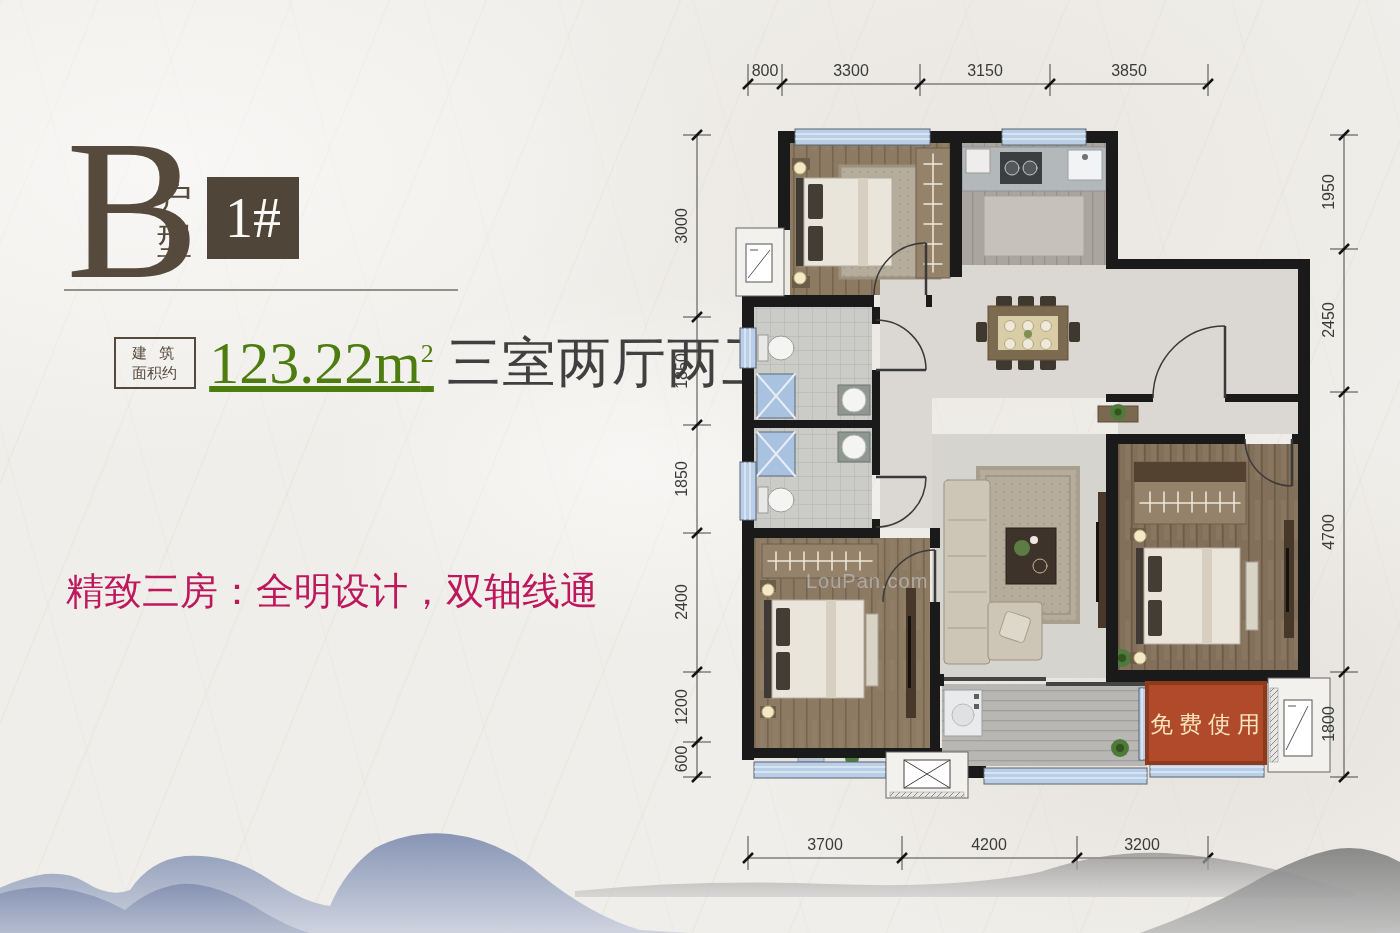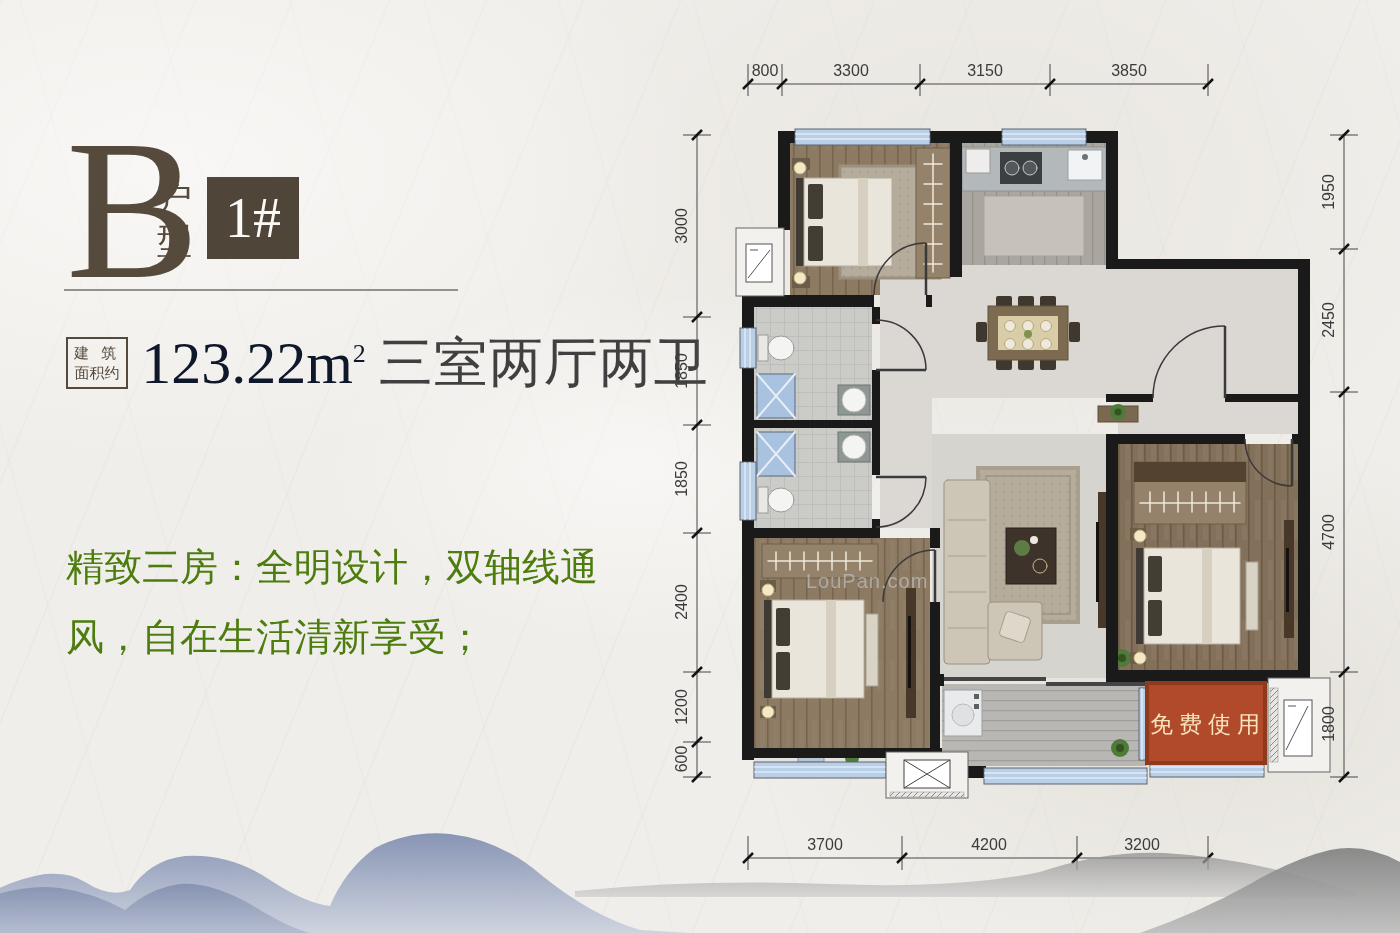--- a/index.html
+++ b/index.html
@@ -18,27 +18,27 @@
   .abs{position:absolute;}
   
   .b-letter{left:66px;top:128px;font:400 200px/0.82 "Liberation Serif",serif;color:#564a3c;}
   .unit-type{left:157px;top:176px;width:38px;font:400 35px/44px "Liberation Serif",serif;
              color:#564a3c;word-break:break-all;}
   .badge{left:207px;top:177px;width:92px;height:82px;background:#4f4538;
          display:flex;align-items:center;justify-content:center;
          font:400 56px/1 "Liberation Serif",serif;color:#fbfaf6;}
   .divider{left:64px;top:289px;width:394px;height:2px;background:#94908a;}
   .area-row{left:66px;top:333px;display:flex;align-items:center;gap:13px;white-space:nowrap;}
-  .area-box{border:2px solid #55493c;color:#55493c;padding:4px 6px;text-align:center;
-            font:400 15px/1.35 "Liberation Sans",sans-serif;}
+  .area-box{border:2px solid #55493c;color:#55493c;padding:4px 16px;
+            font:400 15px/1.35 "Liberation Sans",sans-serif;margin-left:48px;}
   .area-box .l1{letter-spacing:4px;}
-  .area-value{font:400 60px/1 "Liberation Serif",serif;color:#0f172a;}
+  .area-value{font:400 60px/1 "Liberation Serif",serif;color:#4d7c0f;text-decoration:underline;}
   .area-value sup{font-size:26px;}
   .rooms{font:400 54px/1 "Liberation Serif",serif;color:#404040;letter-spacing:1px;}
-  .desc{left:66px;top:532px;width:620px;font:400 38px/70px "Liberation Sans",sans-serif;color:#4d7c0f;}
+  .desc{left:66px;top:556px;width:620px;font:400 38px/70px "Liberation Sans",sans-serif;color:#be185d;}
   
   svg.plan{position:absolute;left:0;top:0;}
   .dim{font:16px "Liberation Sans",sans-serif;fill:#3b3b3b;}
   .wm{font:20px "Liberation Sans",sans-serif;fill:#c6cbd1;opacity:.6;letter-spacing:1px;}
   .free-label{font:23px "Liberation Serif",serif;fill:#f6e5bd;letter-spacing:6px;}
 </style>
 </head>
 <body>
 
 <div class="abs b-letter">B</div>
@@ -50,21 +50,20 @@
   <div class="area-box">
     <div class="l1">建 筑</div>
     <div>面积约</div>
   </div>
   <div class="area-value"><span>123.22m</span><sup>2</sup></div>
   <div class="rooms">三室两厅两卫</div>
 </div>
 
 <div class="abs desc">
   <div>精致三房：全明设计，双轴线通</div>
-  <div>风，自在生活清新享受；</div>
 </div>
 
 <svg class="plan" viewBox="0 0 1400 933" width="1400" height="933">
 <defs>
   <pattern id="pwood1" width="13" height="60" patternUnits="userSpaceOnUse">
     <rect width="13" height="60" fill="#8d7a63"></rect>
         <rect width="1.6" height="60" fill="#77654f"></rect>
     <rect x="6" width="5" height="30" fill="#94816a" opacity=".6"></rect>
   </pattern>
   <pattern id="pwood2" width="13" height="60" patternUnits="userSpaceOnUse">

